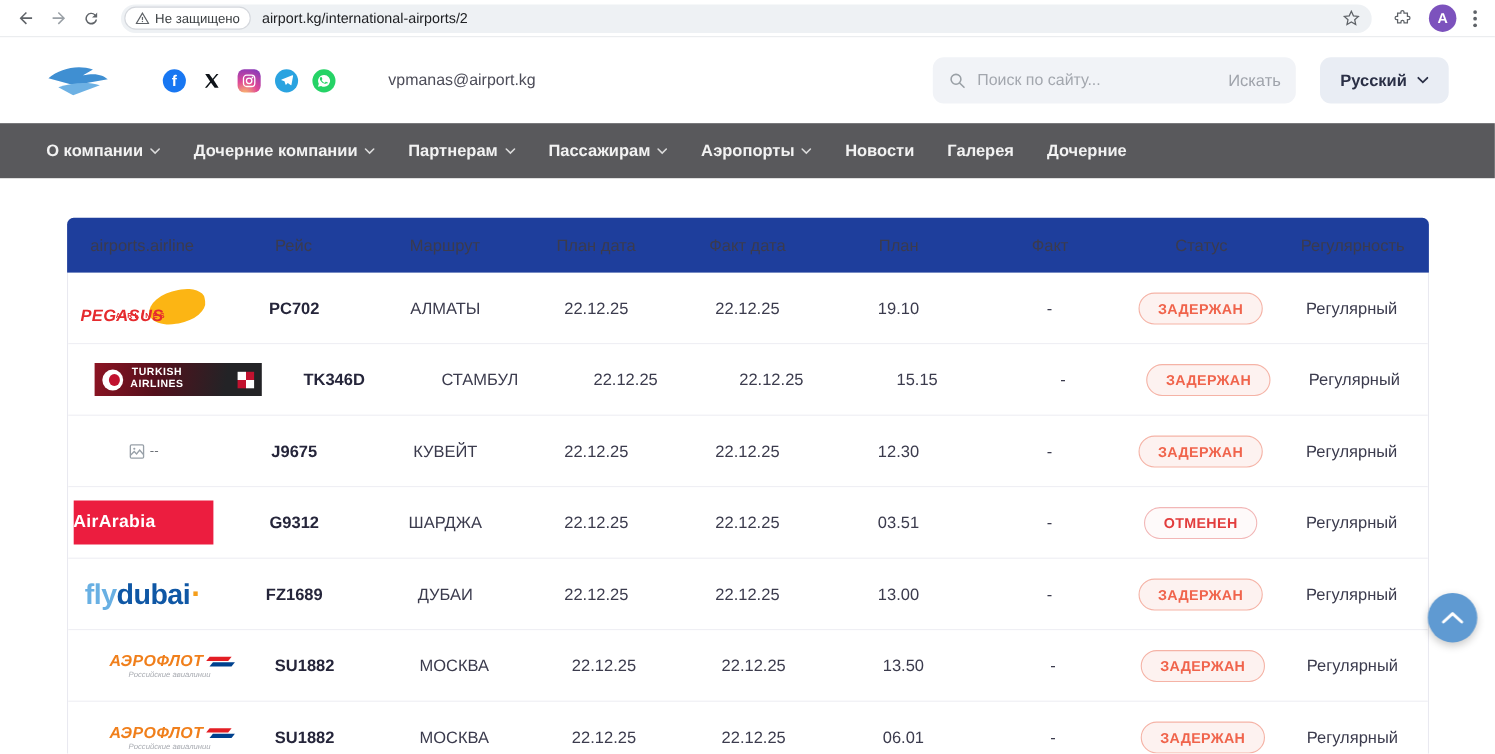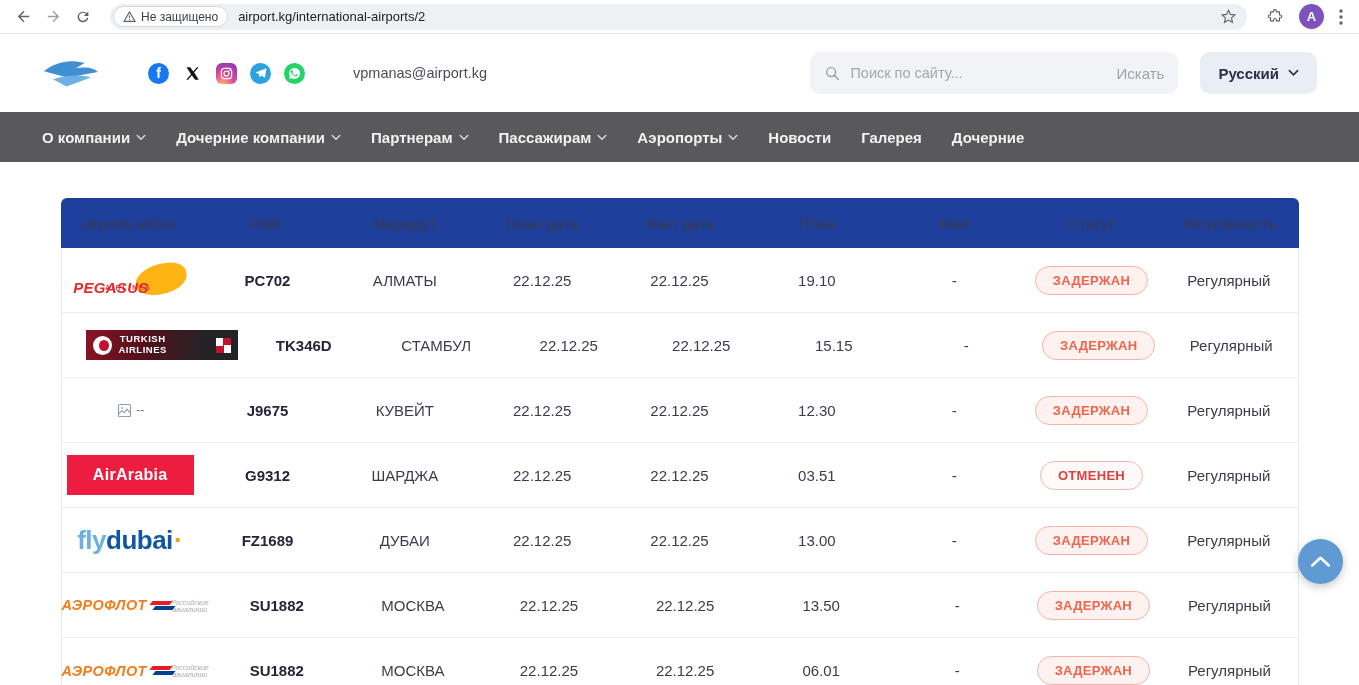--- a/index.html
+++ b/index.html
@@ -27,21 +27,21 @@
   .site-logo{margin-right:48px;cursor:pointer;display:flex;align-items:center;}
   .socials{display:flex;align-items:center;gap:13px;}
   .soc{width:21px;height:21px;border-radius:50%;display:inline-flex;align-items:center;justify-content:center;cursor:pointer;}
   .soc.fb{background:#1877f2;} .fb-f{color:#fff;font-weight:700;font-size:14px;line-height:1;}
   .soc.xx{background:transparent;border-radius:4px;}
   .soc.ig{background:radial-gradient(circle at 30% 110%,#fdc468 0%,#df4996 45%,#8a3ab9 90%);border-radius:6px;}
   .soc.tg{background:#2aa3e0;}
   .soc.wa{background:#25d366;}
   .hdr-email{margin-left:48px;font-size:14.5px;color:#4c4c58;}
   .hdr-spacer{flex:1;}
-  .search-box{width:368px;height:42px;background:#f1f3f7;border-radius:10px;display:flex;
+  .search-box{width:330px;height:42px;background:#f1f3f7;border-radius:10px;display:flex;
     align-items:center;padding:0 14px;margin-right:22px;}
   .search-box input{flex:1;border:none;background:transparent;outline:none;font-size:14.5px;
     color:#333;margin-left:9px;font-family:inherit;}
   .search-box input::placeholder{color:#a3a7ae;}
   .search-submit{border:none;background:transparent;font-size:15px;color:#9fa3ab;cursor:pointer;font-family:inherit;}
   .lang-pill{height:42px;background:#e9edf4;border-radius:10px;display:flex;align-items:center;
     gap:9px;padding:0 18px;cursor:pointer;}
   .lang-label{font-size:15px;font-weight:600;color:#2b3046;}
   .lang-pill svg{color:#2b3046;}
 
@@ -79,27 +79,27 @@
   .lg-tk{width:152px;height:30px;display:flex;align-items:center;gap:7px;padding:0 7px;
     background:linear-gradient(100deg,#8c1423 0%,#53101c 38%,#232326 78%);margin-left:24px;}
   .tk-em{width:19px;height:19px;border-radius:50%;background:#fff;position:relative;flex:none;}
   .tk-em::after{content:'';position:absolute;top:4px;left:6px;right:3px;bottom:4px;
     background:#c1122f;border-radius:50%;}
   .tk-t{color:#fff;font-weight:800;font-size:9.5px;line-height:1.15;letter-spacing:.5px;font-style:normal;}
   .tk-fl{margin-left:auto;width:15px;height:15px;flex:none;
     background:conic-gradient(#c1122f 0 90deg,#fff 90deg 180deg,#c1122f 180deg 270deg,#fff 270deg);}
   .lg-br{display:flex;align-items:center;gap:3px;}
   .br-t{font-size:12px;color:#6b6f75;}
-  .lg-aa{width:127px;height:40px;background:#ec1d3f;display:flex;align-items:center;justify-content:center;}
+  .lg-aa{width:127px;height:40px;background:#ec1d3f;display:flex;align-items:center;justify-content:flex-start;}
   .lg-aa b{color:#fff;font-size:16px;font-weight:700;letter-spacing:.3px;}
   .lg-fd{display:flex;align-items:baseline;}
   .fd-f{color:#69b0e3;font-weight:800;font-size:26px;letter-spacing:-.5px;}
   .fd-d{color:#0f57a5;font-weight:800;font-size:26px;letter-spacing:-.5px;}
   .fd-dot{color:#f59e1b;font-weight:800;font-size:28px;line-height:0;margin-left:1px;}
-  .lg-af{display:flex;flex-direction:row;align-items:center;}
+  .lg-af{display:flex;flex-direction:column;align-items:center;margin-left:38px;}
   .af-row{display:flex;align-items:center;gap:4px;}
   .af-t{color:#f07f1b;font-style:italic;font-weight:800;font-size:14.5px;letter-spacing:.4px;}
   .af-w{display:inline-flex;flex-direction:column;width:20px;}
   .af-r{display:block;height:4px;background:#e31e24;transform:skewX(-38deg);}
   .af-b{display:block;height:4px;background:#00418e;transform:skewX(-38deg) translateX(3px);margin-top:1px;}
   .af-s{font-style:italic;font-size:7px;color:#a7aab0;margin-top:1px;}
 
   
   .scroll-top{position:fixed;right:16px;top:539px;width:45px;height:45px;border-radius:50%;
     border:none;background:#5f9ad2;display:flex;align-items:center;justify-content:center;

